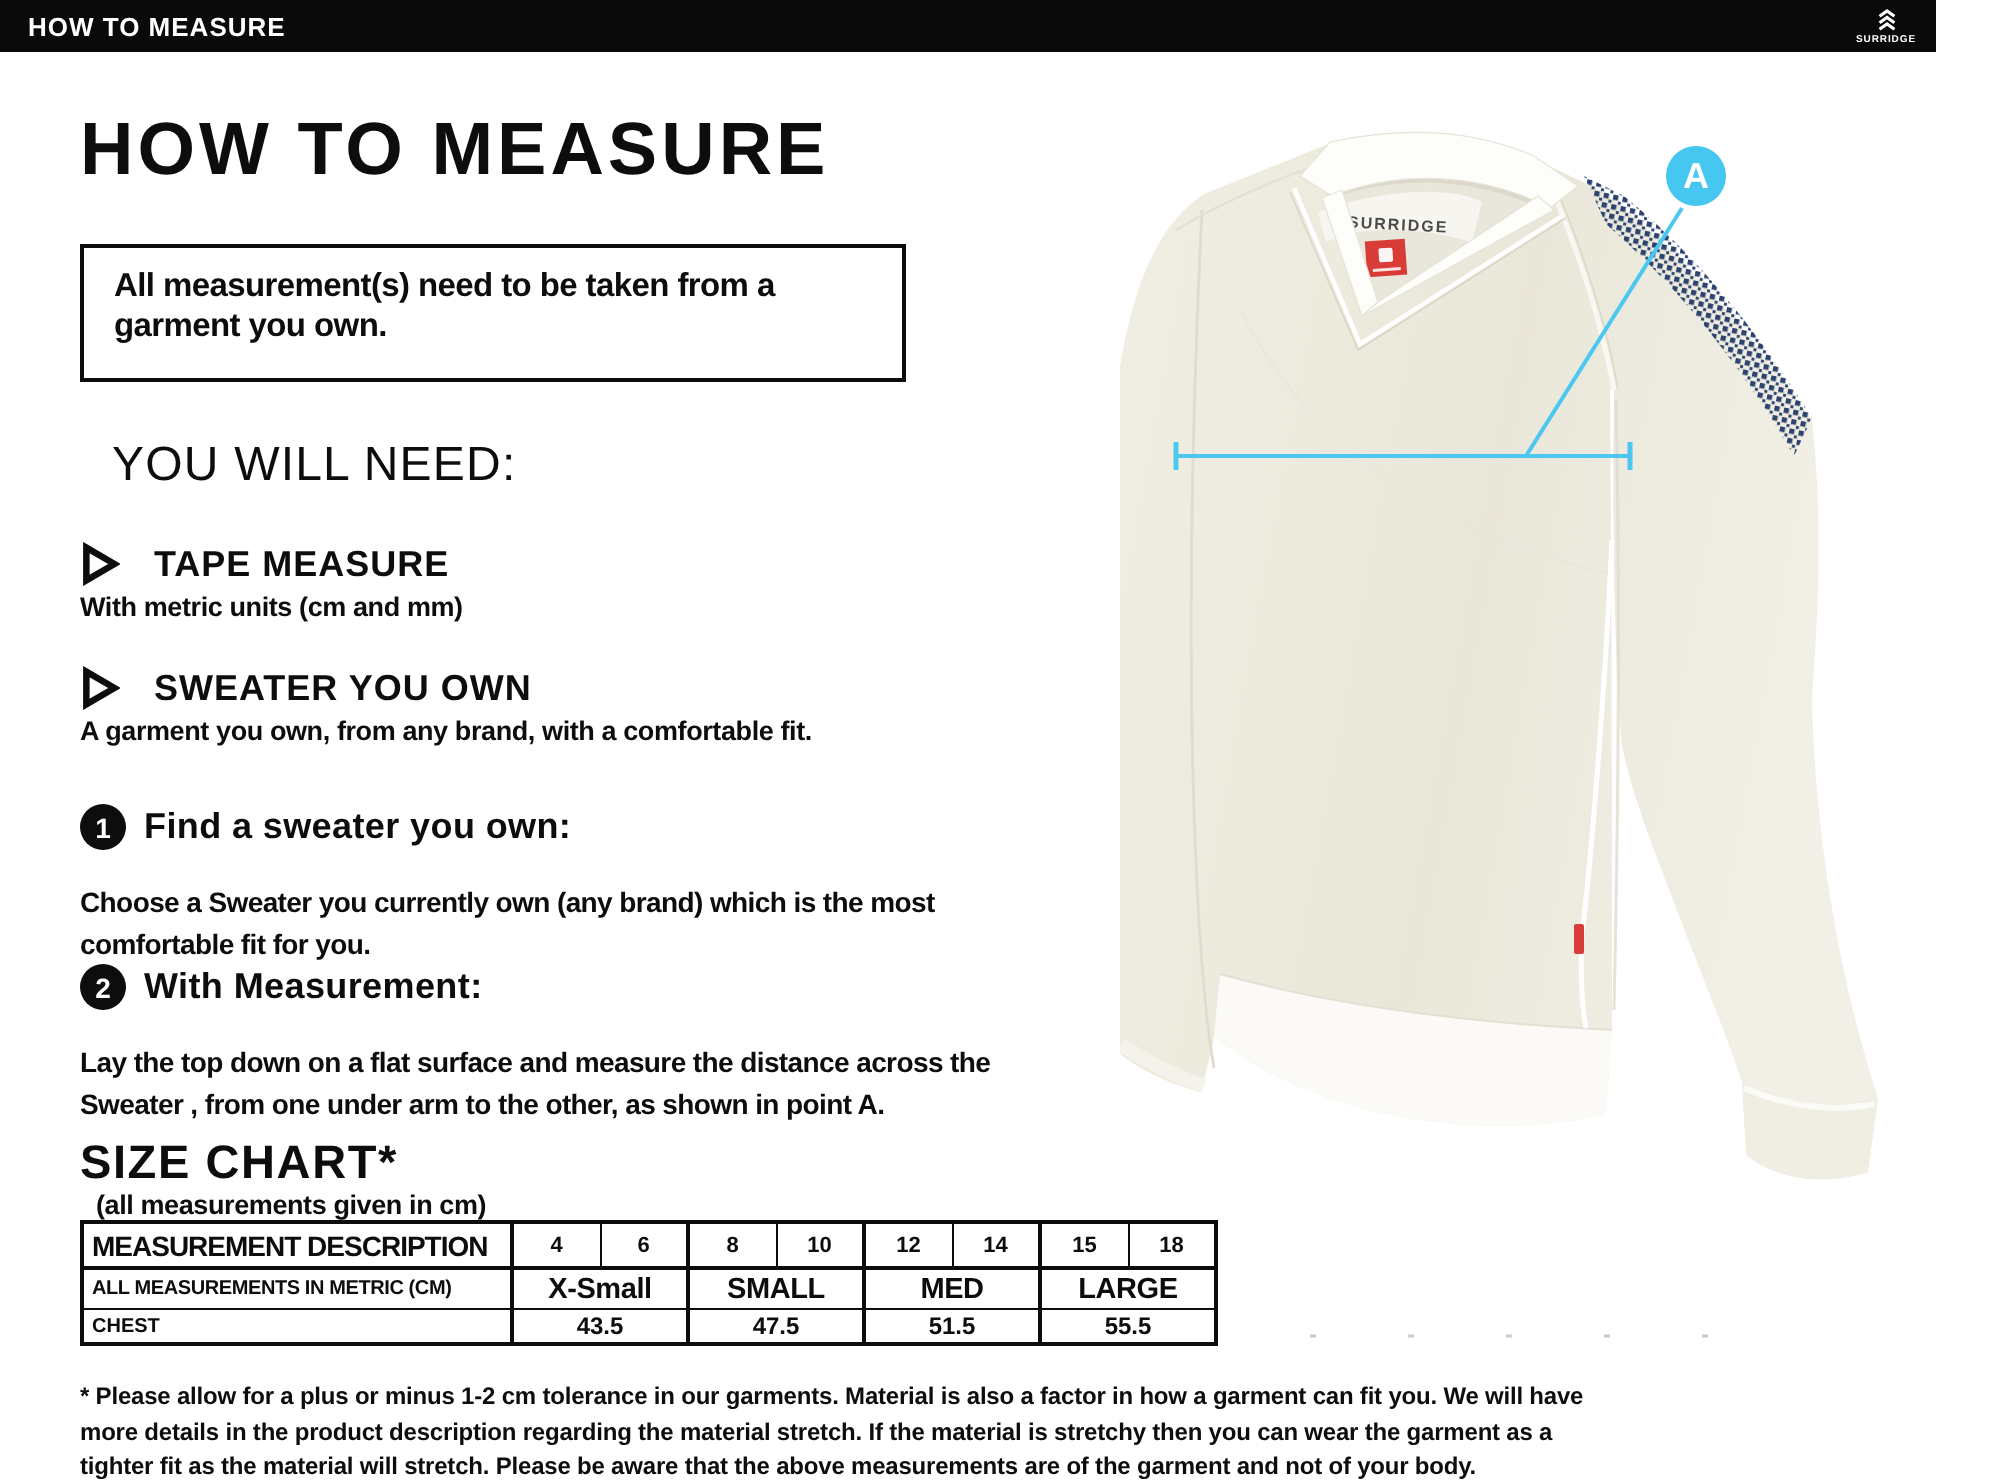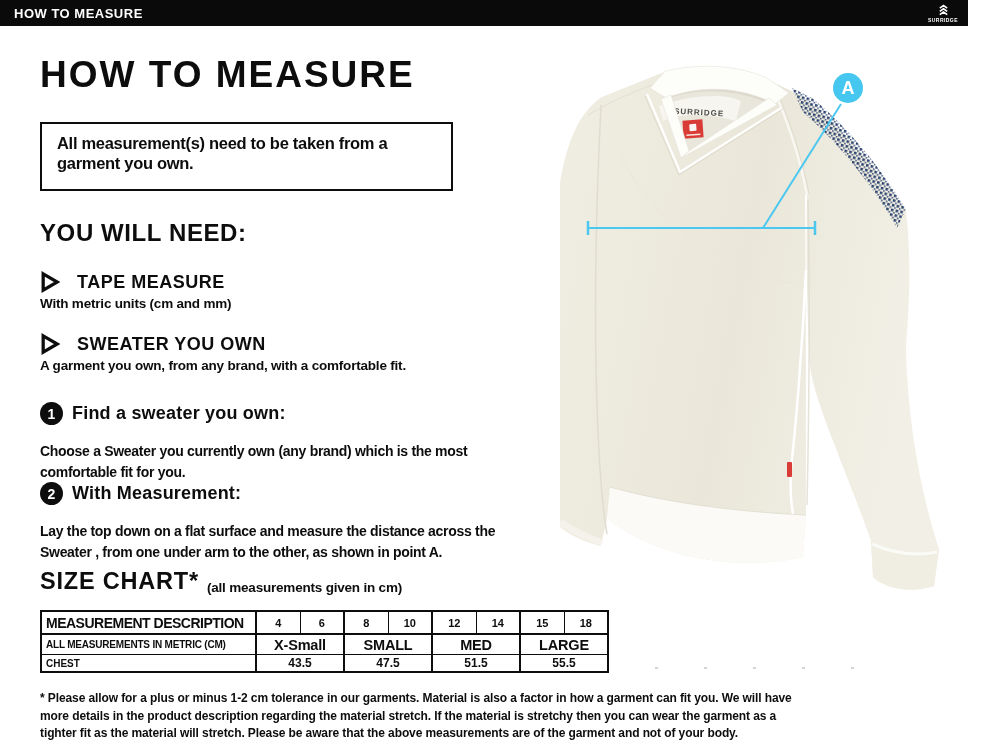--- a/index.html
+++ b/index.html
@@ -14,39 +14,39 @@
   .topbar-title{color:#fff;font-size:13px;font-weight:700;letter-spacing:.5px;}
   .brand{display:flex;flex-direction:column;align-items:center;line-height:1;}
   .brand-name{color:#fff;font-size:5px;font-weight:700;letter-spacing:.45px;margin-top:1px;}
 
   
   .h1{position:absolute;left:40px;top:56px;font-size:37px;font-weight:800;
       letter-spacing:2px;line-height:1;white-space:nowrap;}
   .notice{position:absolute;left:40px;top:122px;width:413px;height:69px;box-sizing:border-box;
           border:2px solid #0d0d0d;padding:9px 15px;font-size:16.5px;font-weight:800;
           letter-spacing:-.3px;line-height:20px;}
-  .ywn{position:absolute;left:40px;top:219px;font-size:24px;font-weight:700;
+  .ywn{position:absolute;left:56px;top:219px;font-size:24px;font-weight:400;
        letter-spacing:.6px;white-space:nowrap;}
   .need{position:absolute;left:40px;}
   .need.n1{top:271px;} .need.n2{top:333px;}
   .need-head{display:flex;align-items:center;gap:17px;}
   .need-title{font-size:18px;font-weight:800;letter-spacing:.5px;white-space:nowrap;}
   .need-desc{font-size:13.5px;font-weight:700;letter-spacing:-.2px;margin-top:3px;white-space:nowrap;}
   .tri{width:20px;height:22px;display:block;}
 
   .step{position:absolute;left:40px;}
   .step.s1{top:402px;} .step.s2{top:482px;}
   .step-head{display:flex;align-items:center;gap:9px;}
   .step-num{width:23px;height:23px;border-radius:50%;background:#0d0d0d;color:#fff;
             font-size:14px;font-weight:700;display:flex;align-items:center;justify-content:center;}
   .step-title{font-size:18px;font-weight:800;letter-spacing:.2px;white-space:nowrap;}
   .step-desc{font-size:14px;font-weight:700;letter-spacing:-.3px;line-height:1.52;
              margin-top:16px;width:484px;}
 
-  .sc-head{position:absolute;left:40px;top:568px;display:flex;align-items:flex-end;}
+  .sc-head{position:absolute;left:40px;top:568px;display:flex;align-items:flex-start;flex-direction:column;}
   .sc-title{font-size:23.5px;font-weight:800;letter-spacing:.8px;white-space:nowrap;}
   .sc-note{font-size:13.5px;font-weight:700;letter-spacing:-.2px;margin-left:8px;white-space:nowrap;}
 
   
   .size-table{position:absolute;left:40px;top:610px;border-collapse:collapse;
               table-layout:fixed;border:2.5px solid #0d0d0d;}
   .size-table td{border:1px solid #0d0d0d;padding:0;vertical-align:middle;
                  white-space:nowrap;overflow:hidden;}
   .size-table tr.r1 td{height:21px;border-bottom-width:2px;}
   .size-table tr.r2 td{height:19px;}

